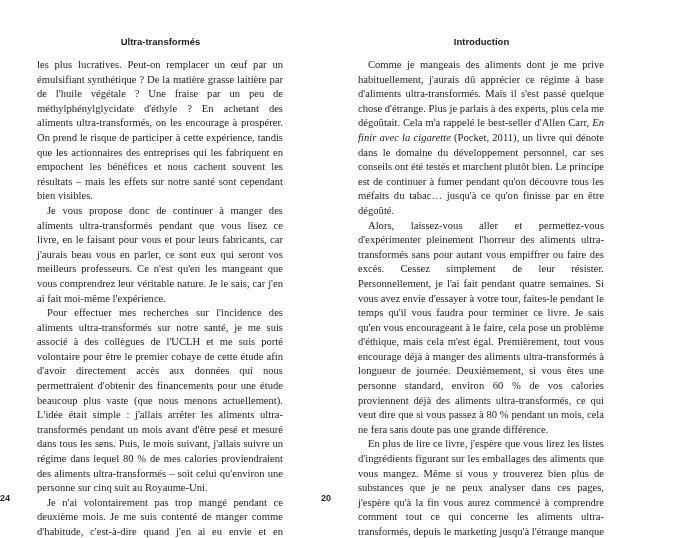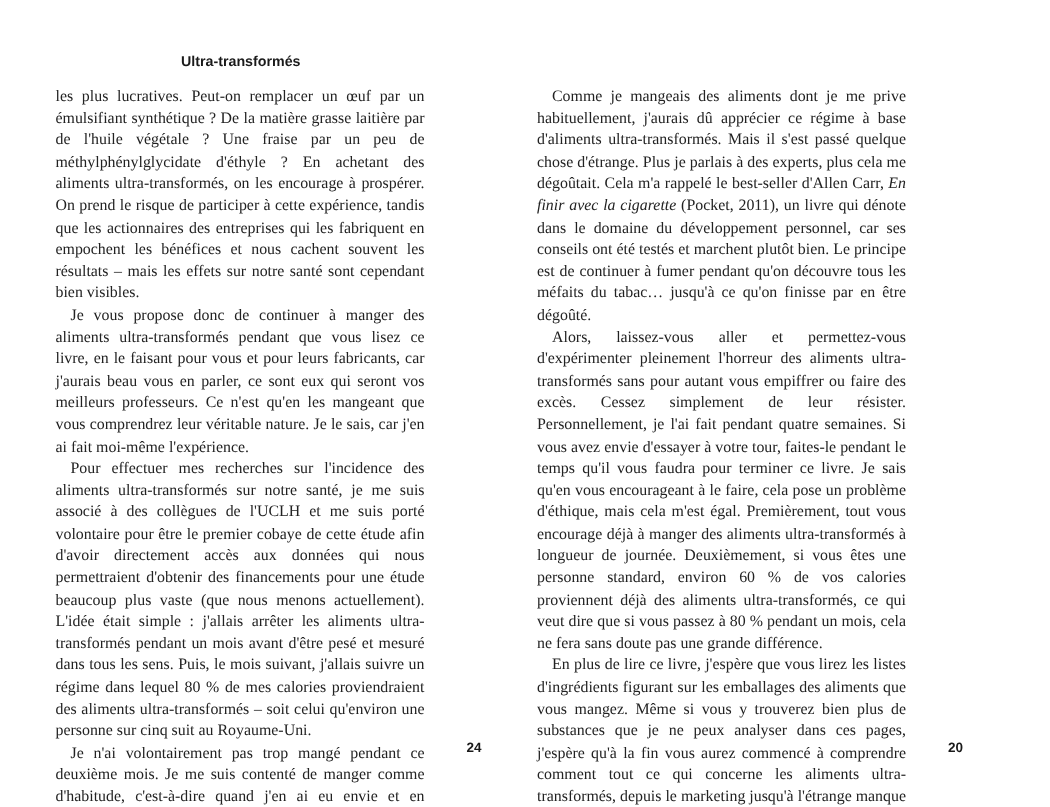--- a/index.html
+++ b/index.html
@@ -17,40 +17,41 @@
   .body-text {
     position: absolute; top: 58px; left: 37px; right: 38px;
     font-family: "Liberation Serif", serif;
     font-size: 10.6px; line-height: 14.6px; color: #222;
     text-align: justify; hyphens: auto;
   }
   .body-text p { margin: 0; }
   .body-text p.indent { text-indent: 10px; }
   .body-text em { }
   .folio {
-    position: absolute; top: 493px; left: 0; right: 0; text-align: right;
+    position: absolute; top: 493px; left: 0; right: 0; text-align: left;
     font-family: "Liberation Sans", sans-serif; font-weight: bold; font-size: 9px; color: #1a1a1a;
   }
 </style>
 </head>
 <body>
 
 <div class="spread">
   <div class="page left">
     <div class="running-head">Ultra-transformés</div>
     <div class="body-text">
       <p>les plus lucratives. Peut-on remplacer un œuf par un émulsifiant synthétique ? De la matière grasse laitière par de l'huile végétale ? Une fraise par un peu de méthylphénylglycidate d'éthyle ? En achetant des aliments ultra-transformés, on les encourage à prospérer. On prend le risque de participer à cette expérience, tandis que les actionnaires des entreprises qui les fabriquent en empochent les bénéfices et nous cachent souvent les résultats – mais les effets sur notre santé sont cependant bien visibles.</p>
       <p class="indent">Je vous propose donc de continuer à manger des aliments ultra-transformés pendant que vous lisez ce livre, en le faisant pour vous et pour leurs fabricants, car j'aurais beau vous en parler, ce sont eux qui seront vos meilleurs professeurs. Ce n'est qu'en les mangeant que vous comprendrez leur véritable nature. Je le sais, car j'en ai fait moi-même l'expérience.</p>
       <p class="indent">Pour effectuer mes recherches sur l'incidence des aliments ultra-transformés sur notre santé, je me suis associé à des collègues de l'UCLH et me suis porté volontaire pour être le premier cobaye de cette étude afin d'avoir directement accès aux données qui nous permettraient d'obtenir des financements pour une étude beaucoup plus vaste (que nous menons actuellement). L'idée était simple : j'allais arrêter les aliments ultra-transformés pendant un mois avant d'être pesé et mesuré dans tous les sens. Puis, le mois suivant, j'allais suivre un régime dans lequel 80 % de mes calories proviendraient des aliments ultra-transformés – soit celui qu'environ une personne sur cinq suit au Royaume-Uni.</p>
       <p class="indent">Je n'ai volontairement pas trop mangé pendant ce deuxième mois. Je me suis contenté de manger comme d'habitude, c'est-à-dire quand j'en ai eu envie et en fonction de ce que je trouvais. Ce faisant, je me suis entretenu avec les plus grands experts mondiaux de la nourriture, de la nutrition, de l'alimentation et de l'ultra-transformation, issus du monde universitaire, de l'agriculture et, surtout, de l'industrie agroalimentaire elle-même.</p>
     </div>
     <div class="folio">24</div>
   </div>
 
   <div class="page right">
+    <div class="running-head">Introduction</div>
     <div class="body-text">
       <p class="indent"><span>Comme je mangeais des aliments dont je me prive habituellement, j'aurais dû apprécier ce régime à base d'aliments ultra-transformés. Mais il s'est passé quelque chose d'étrange. Plus je parlais à des experts, plus cela me dégoûtait. Cela m'a rappelé le best-seller d'Allen Carr, </span><em>En finir avec la cigarette</em><span> (Pocket, 2011), un livre qui dénote dans le domaine du développement personnel, car ses conseils ont été testés et marchent plutôt bien. Le principe est de continuer à fumer pendant qu'on découvre tous les méfaits du tabac… jusqu'à ce qu'on finisse par en être dégoûté.</span></p>
       <p class="indent">Alors, laissez-vous aller et permettez-vous d'expérimenter pleinement l'horreur des aliments ultra-transformés sans pour autant vous empiffrer ou faire des excès. Cessez simplement de leur résister. Personnellement, je l'ai fait pendant quatre semaines. Si vous avez envie d'essayer à votre tour, faites-le pendant le temps qu'il vous faudra pour terminer ce livre. Je sais qu'en vous encourageant à le faire, cela pose un problème d'éthique, mais cela m'est égal. Premièrement, tout vous encourage déjà à manger des aliments ultra-transformés à longueur de journée. Deuxièmement, si vous êtes une personne standard, environ 60 % de vos calories proviennent déjà des aliments ultra-transformés, ce qui veut dire que si vous passez à 80 % pendant un mois, cela ne fera sans doute pas une grande différence.</p>
       <p class="indent">En plus de lire ce livre, j'espère que vous lirez les listes d'ingrédients figurant sur les emballages des aliments que vous mangez. Même si vous y trouverez bien plus de substances que je ne peux analyser dans ces pages, j'espère qu'à la fin vous aurez commencé à comprendre comment tout ce qui concerne les aliments ultra-transformés, depuis le marketing jusqu'à l'étrange manque de satisfaction que l'on ressent après en avoir mangé, est mauvais pour la santé. Vous constaterez peut-être aussi que bon nombre de vos problèmes (que vous pensiez liés à votre âge, vos enfants ou le stress au travail) sont causés par votre alimentation.</p>
 
     </div>
     <div class="folio">20</div>
   </div>
 </div>
 

